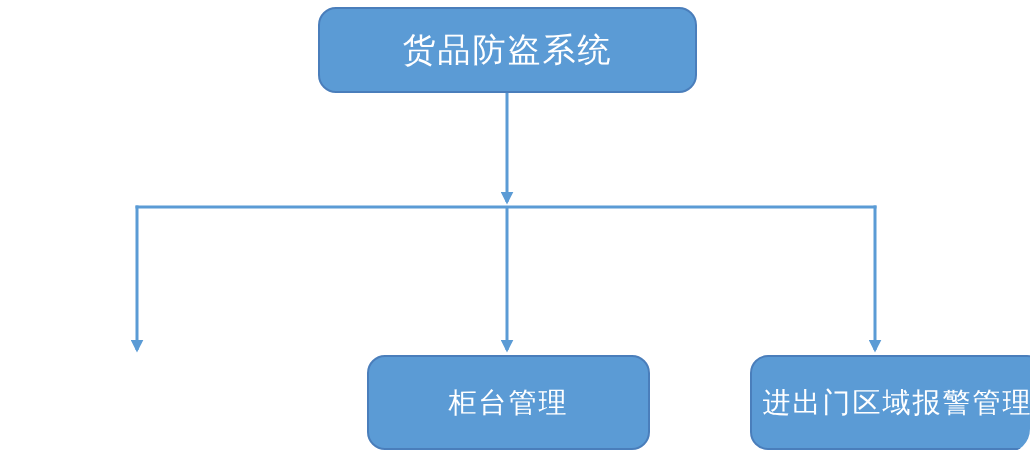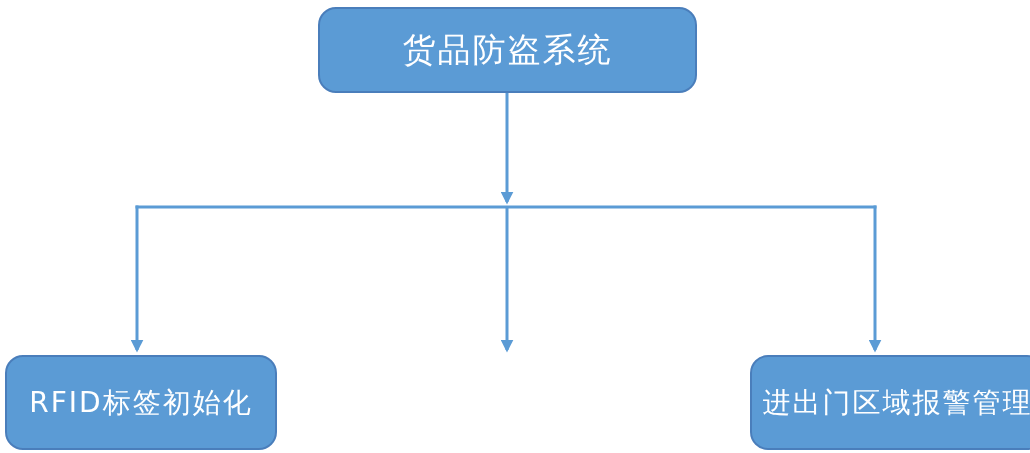--- a/index.html
+++ b/index.html
@@ -7,20 +7,21 @@
     padding: 0;
     background: #ffffff;
     font-family: "DejaVu Sans", "Liberation Sans", sans-serif;
   }
   .canvas {
     position: relative;
     width: 1030px;
     height: 453px;
     background: #ffffff;
     overflow: hidden;
+    border-radius: 24px;
   }
   .connectors {
     position: absolute;
     left: 0;
     top: 0;
     width: 1030px;
     height: 453px;
   }
   .node {
     position: absolute;
@@ -72,22 +73,22 @@
 
     <line x1="507" y1="207" x2="507" y2="350" stroke-width="3" marker-end="url(#arrow)" stroke="#5b9bd5"></line>
 
     <line x1="875" y1="205.5" x2="875" y2="350" stroke-width="3" marker-end="url(#arrow)" stroke="#5b9bd5"></line>
   </svg>
 
   <div class="node node-root">
     <span>货品防盗系统</span>
   </div>
 
-  <div class="node node-child node-rfid">
-    <span>RFID标签初始化</span>
+
+  <div class="node node-child node-counter">
+    <span>柜台管理</span>
   </div>
-
 
   <div class="node node-child node-door">
     <span>进出门区域报警管理</span>
   </div>
 
 </div>
 
 </body></html>

